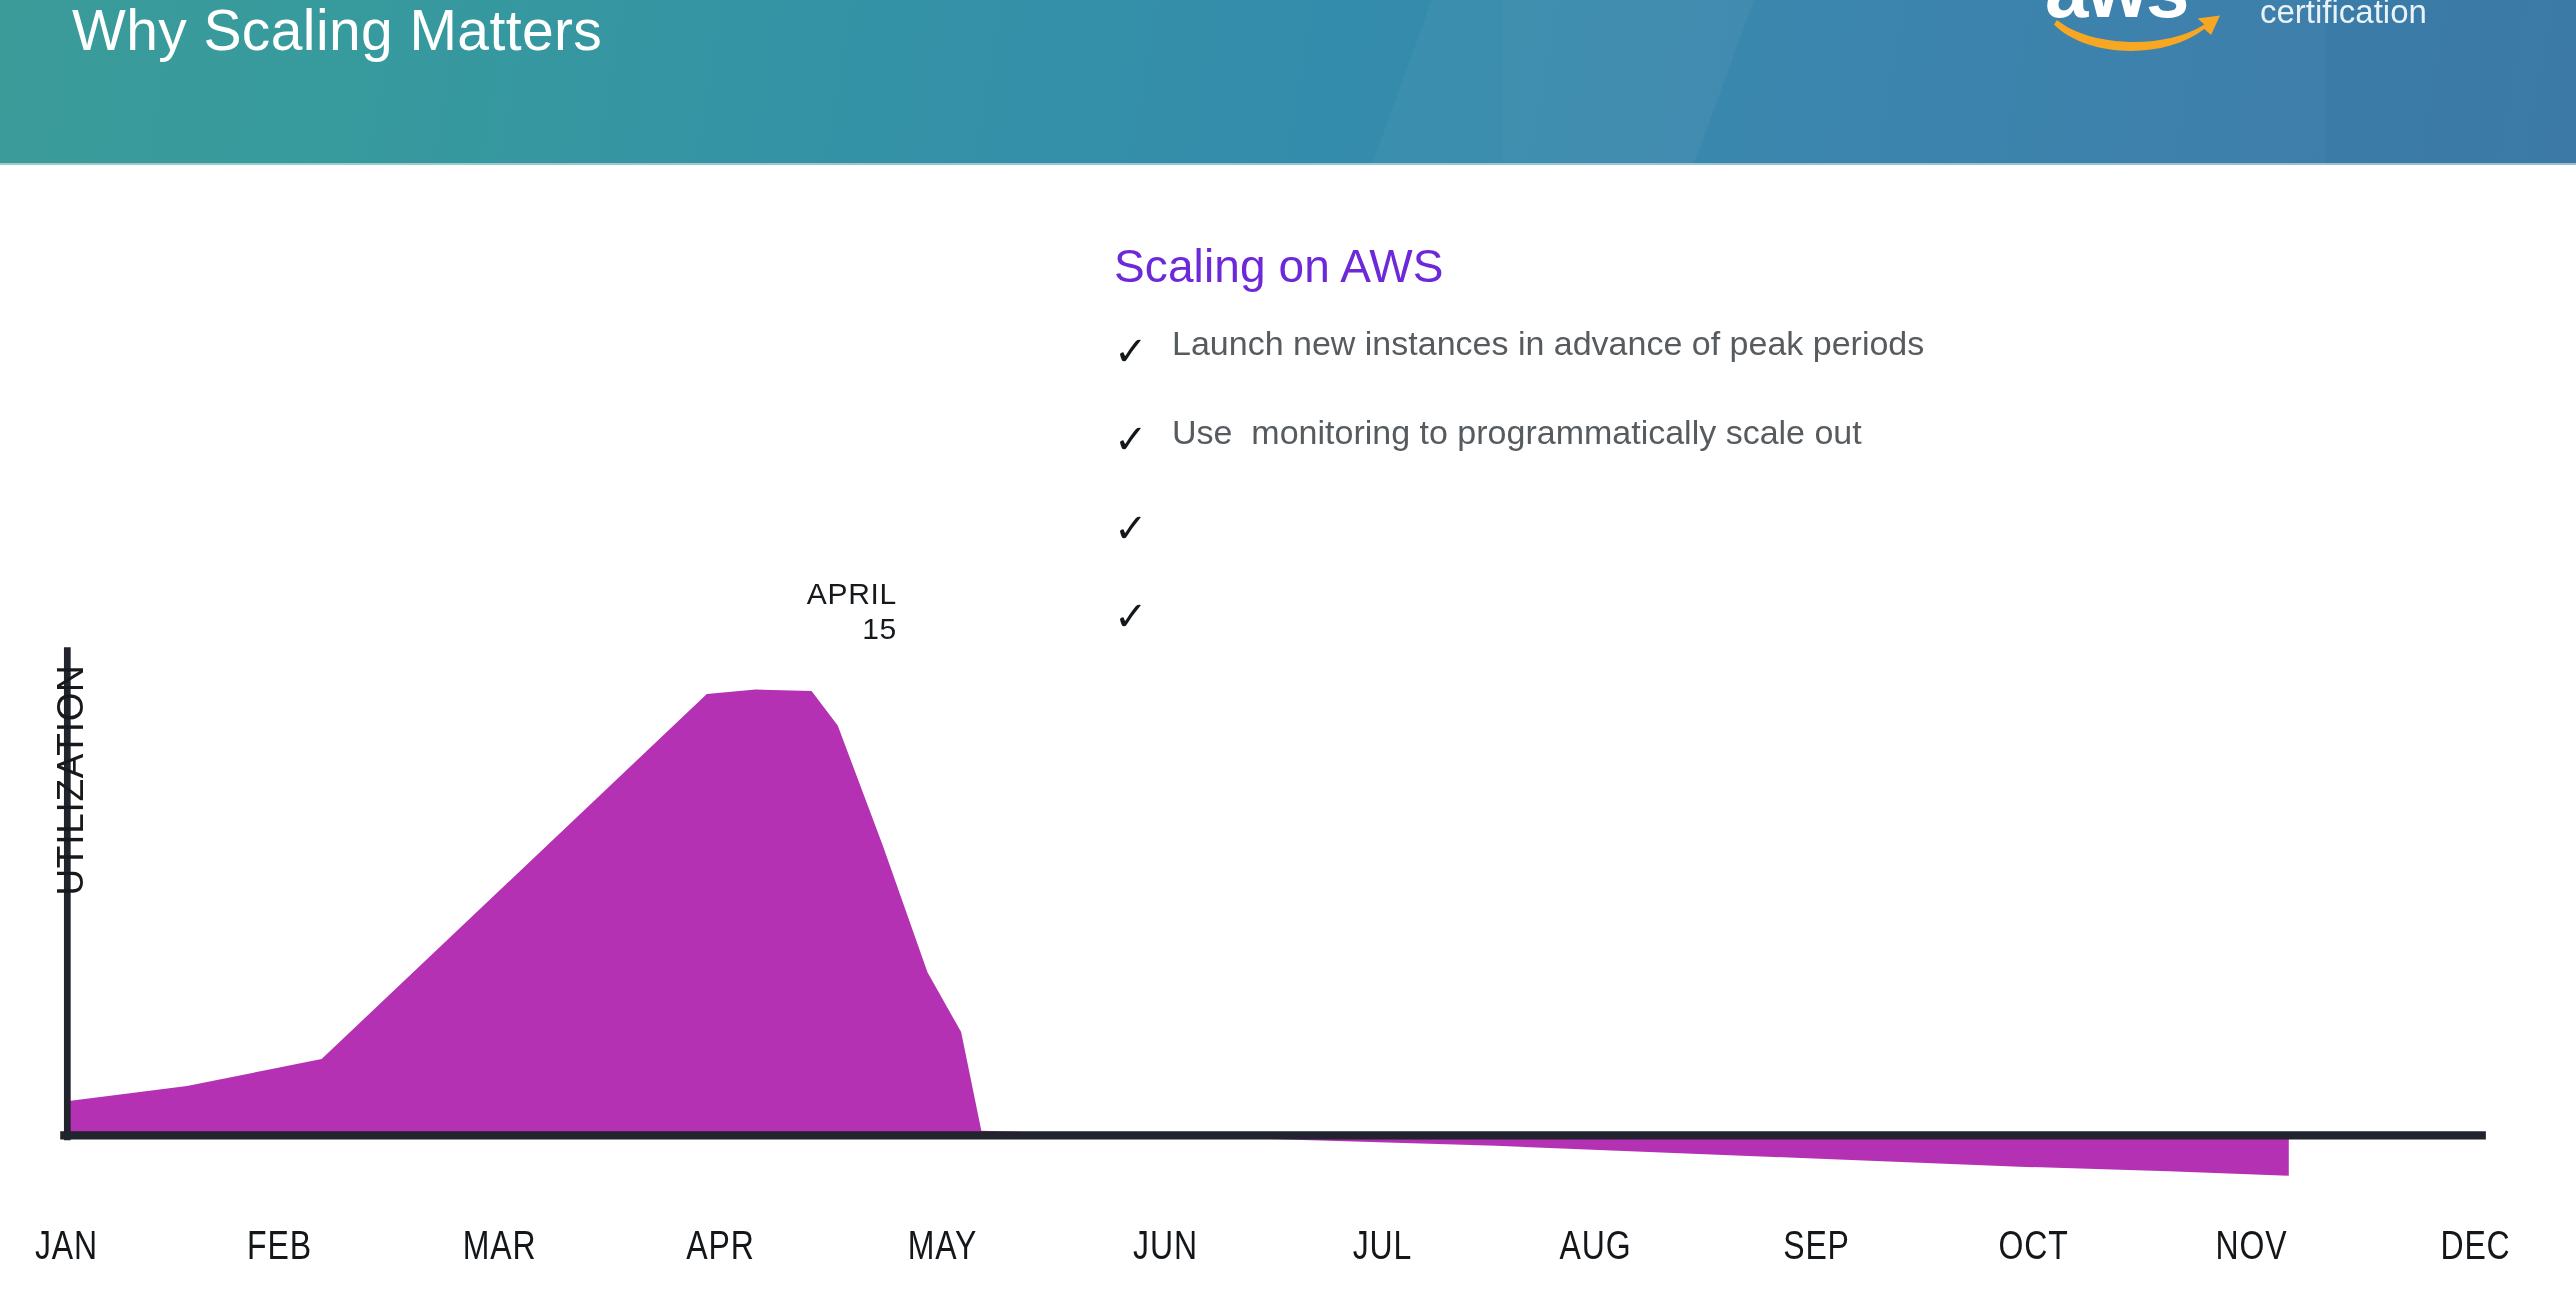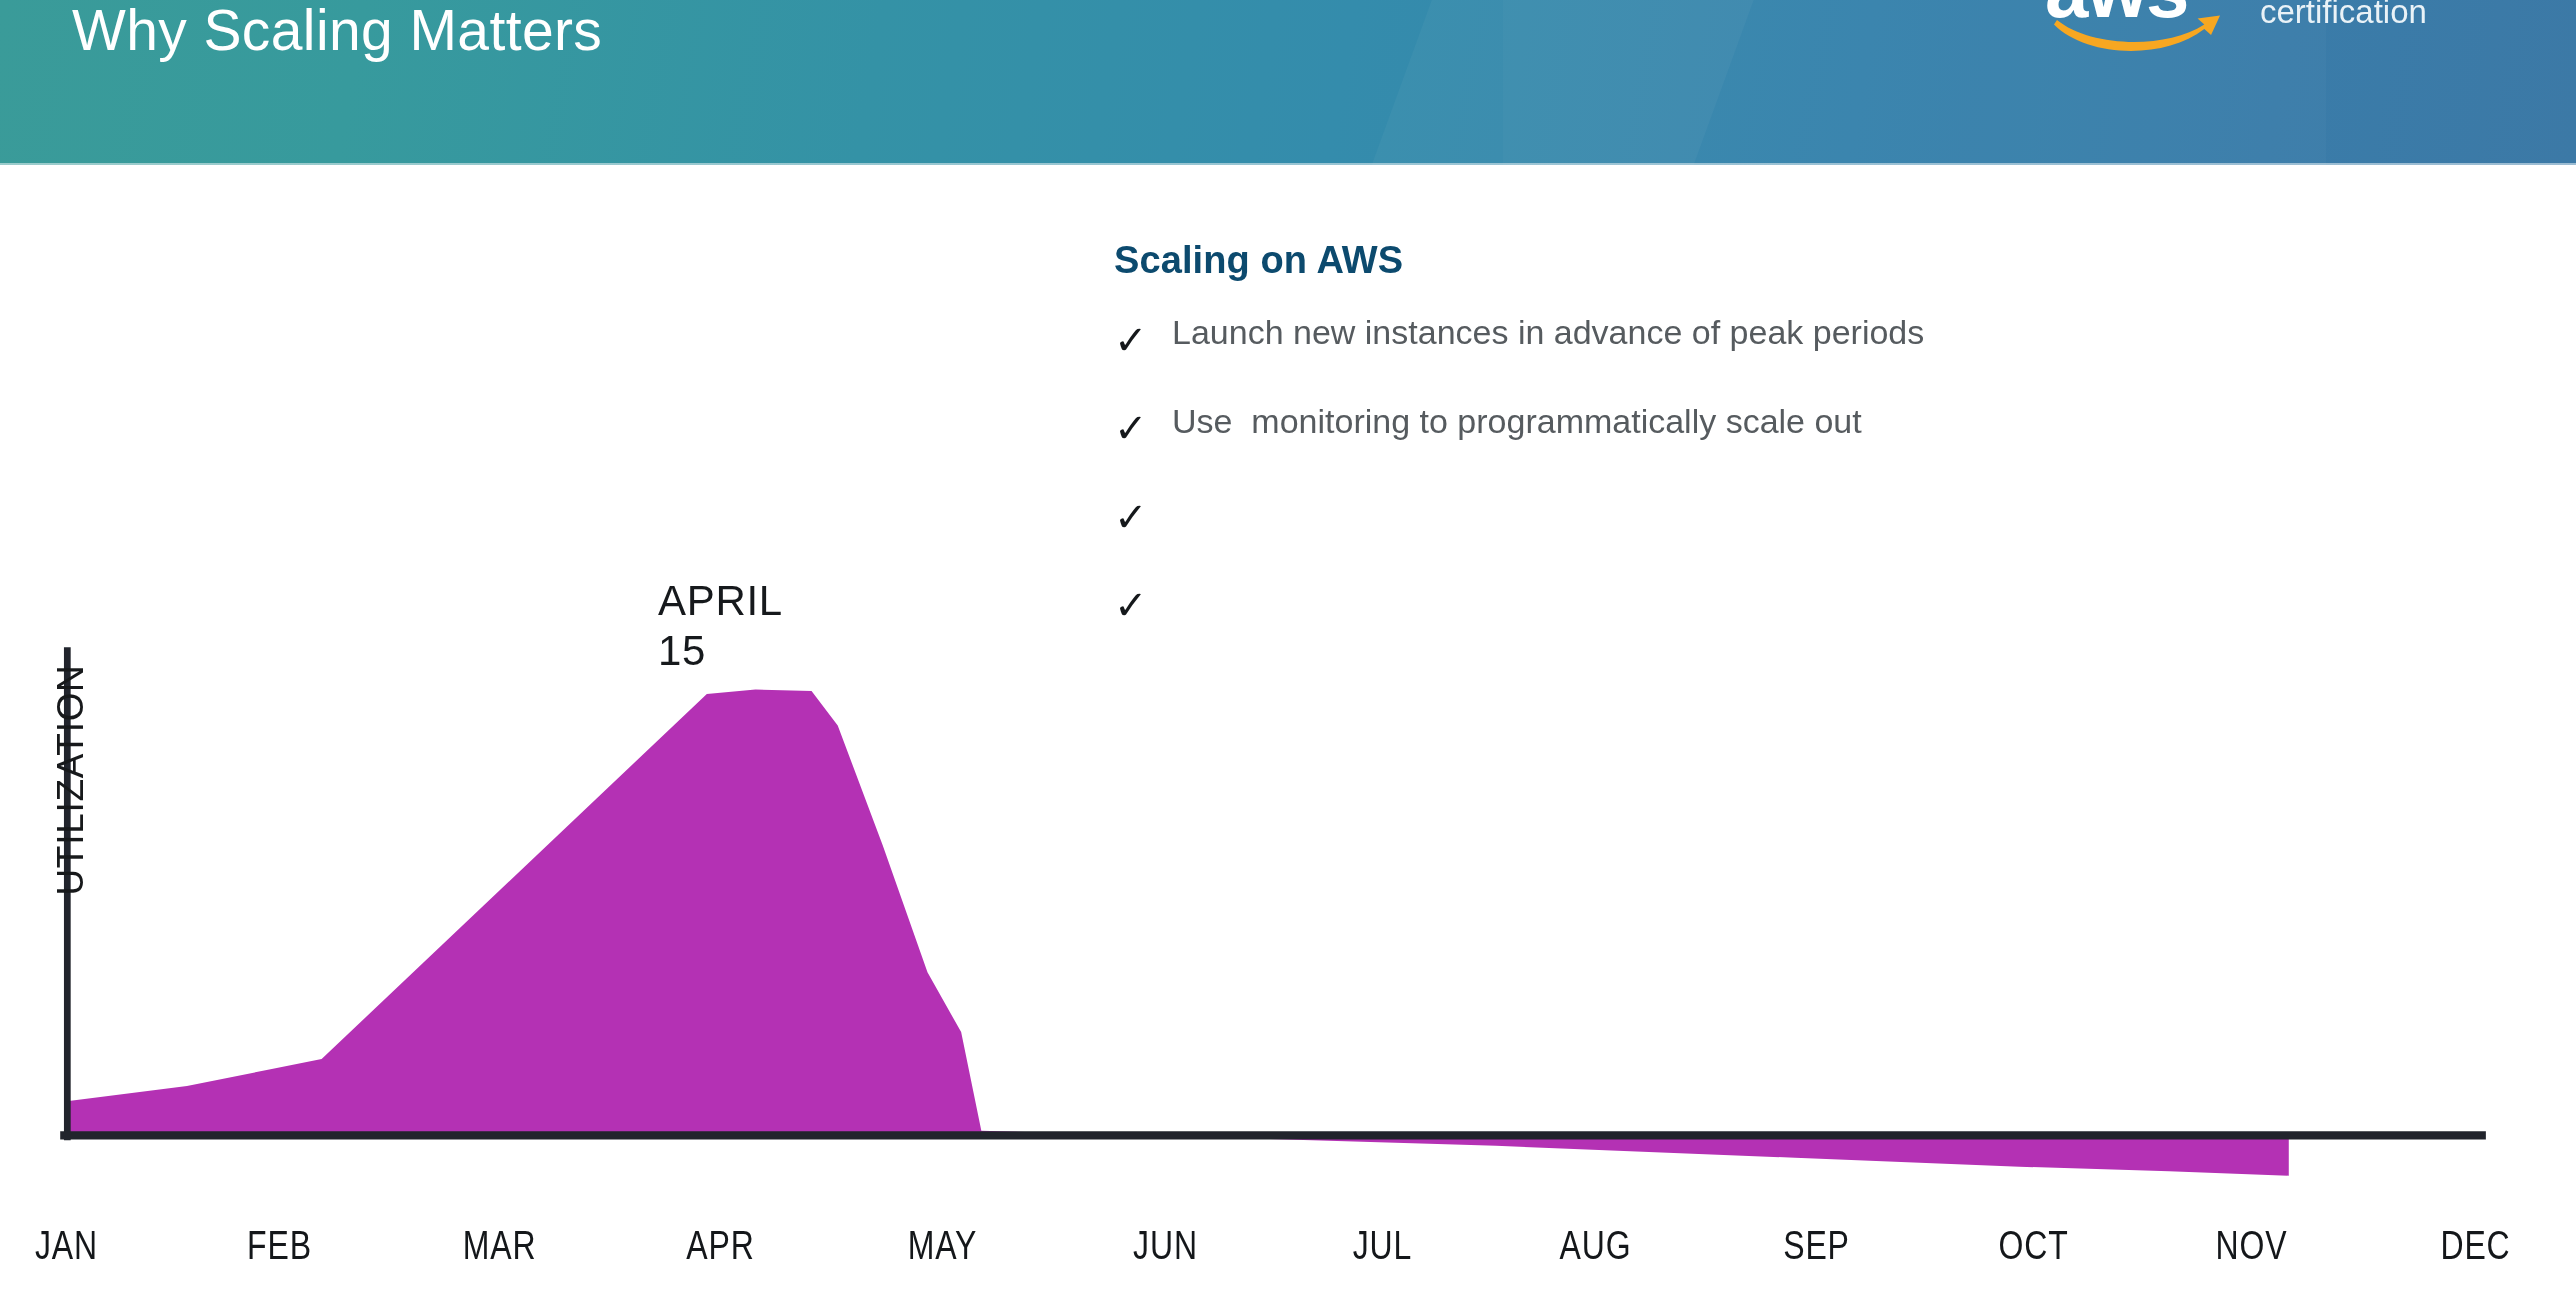--- a/index.html
+++ b/index.html
@@ -87,23 +87,23 @@
     font-family:"Liberation Sans", sans-serif;
   }
 
   
   #text-block {
     position:absolute;
     left:1114px; top:239px;
     width:1406px;
   }
   #block-heading {
-    font-size:38px;
-    color:#0c4a6e;
-    font-weight:700;
+    font-size:46px;
+    color:#6d28d9;
+    font-weight:400;
     margin-bottom:33px;
     letter-spacing:0.1px;
     font-family:"Liberation Sans", sans-serif;
   }
   .bullet-row {
     display:flex;
     align-items:flex-start;
     margin-bottom:16.5px;
     height:72px;
   }
@@ -140,22 +140,22 @@
     text-align:center;
     font-size:37px;
     color:#17191b;
     letter-spacing:0.7px;
     font-family:"Liberation Sans", sans-serif;
   }
   #peak-label {
     position:absolute;
     left:658px; top:-67px;
     width:239px;
-    text-align:left;
-    font-size:42px;
+    text-align:right;
+    font-size:30px;
     line-height:1.18;
     color:#16191c;
     white-space:pre-line;
     letter-spacing:0.7px;
     font-family:"Liberation Sans", sans-serif;
   }
   #month-axis {
     position:absolute;
     left:0; top:580px;
     width:2576px;

